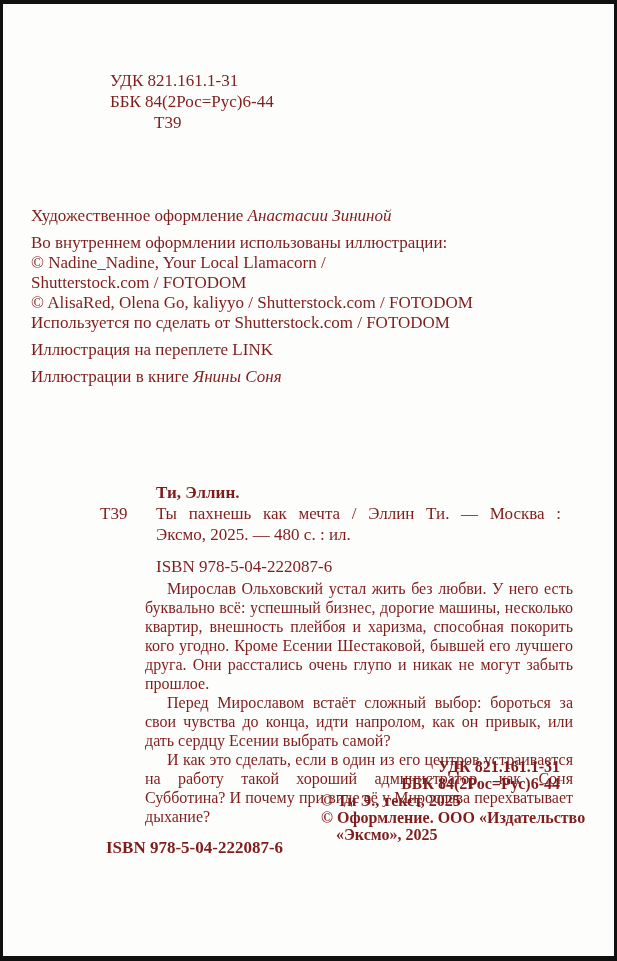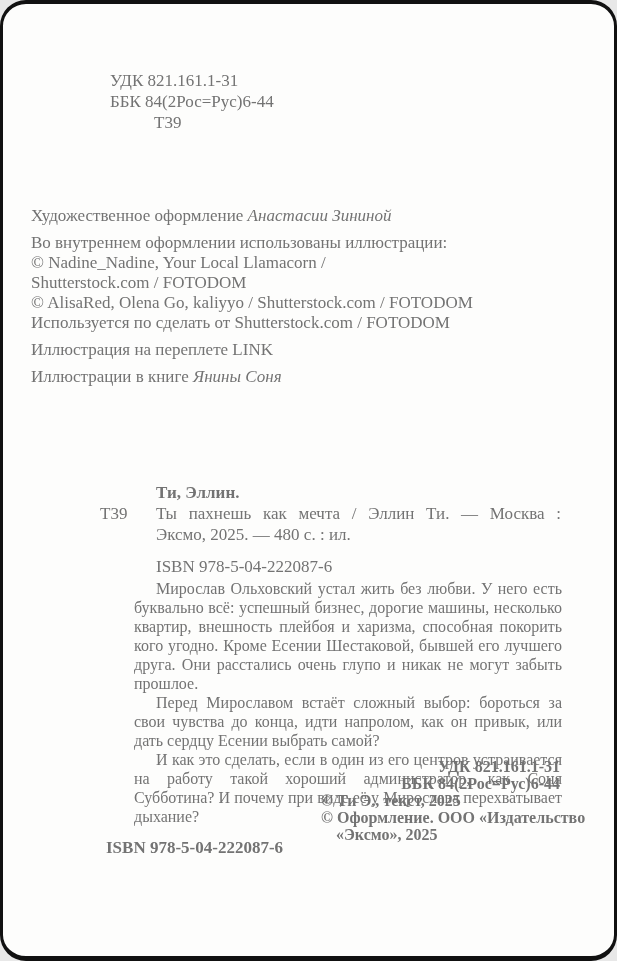--- a/index.html
+++ b/index.html
@@ -6,43 +6,42 @@
   .page{
     position:relative;
     width:617px;height:961px;
     box-sizing:border-box;
     background:#fdfdfc;
     border-top:4px solid #111;
     border-left:3px solid #111;
     border-right:3px solid #111;
     border-bottom:5px solid #111;
     font-family:"Liberation Serif","DejaVu Serif",serif;
-    color:#737373;
+    color:#7f1d1d;
     overflow:hidden;
-    border-radius:26px;
   }
   
   .top-codes{position:absolute;left:107px;top:66px;font-size:17px;line-height:21px;}
   .top-codes .code-line{white-space:nowrap;}
   .top-codes .author-code{padding-left:44px;}
   
   .credits{position:absolute;left:28px;top:202px;width:548px;text-align:left;
            font-size:17px;line-height:20px;}
   .credits .gap-after{margin-bottom:7px;}
   .credits .gap-before{margin-top:7px;}
   .italic{font-style:italic;}
   
   .card{position:absolute;left:131px;top:478px;width:427px;font-size:17px;line-height:21px;}
   .card .author{font-weight:bold;padding-left:22px;}
   .card .entry-line1{position:relative;padding-left:22px;text-align:justify;text-align-last:justify;}
   .card .hang-code{position:absolute;left:-34px;top:0;}
   .card .entry-line2{padding-left:22px;}
   .card .isbn{margin-top:11px;padding-left:22px;}
   
-  .annotation{position:absolute;left:131px;top:575px;width:428px;
+  .annotation{position:absolute;left:142px;top:575px;width:428px;
               font-size:16px;line-height:19px;text-align:justify;}
   .annotation p{margin:0;text-indent:22px;}
   
   .card-codes{position:absolute;left:131px;top:754px;width:426px;text-align:right;
               font-weight:bold;font-size:16px;line-height:17px;}
   
   .footer-isbn{position:absolute;left:103px;top:834px;font-weight:bold;font-size:17px;}
   .footer-copy{position:absolute;left:318px;top:762px;font-weight:bold;font-size:16px;line-height:17px;margin-top:26px;}
   .footer-copy .cont{padding-left:15px;}
 </style>

